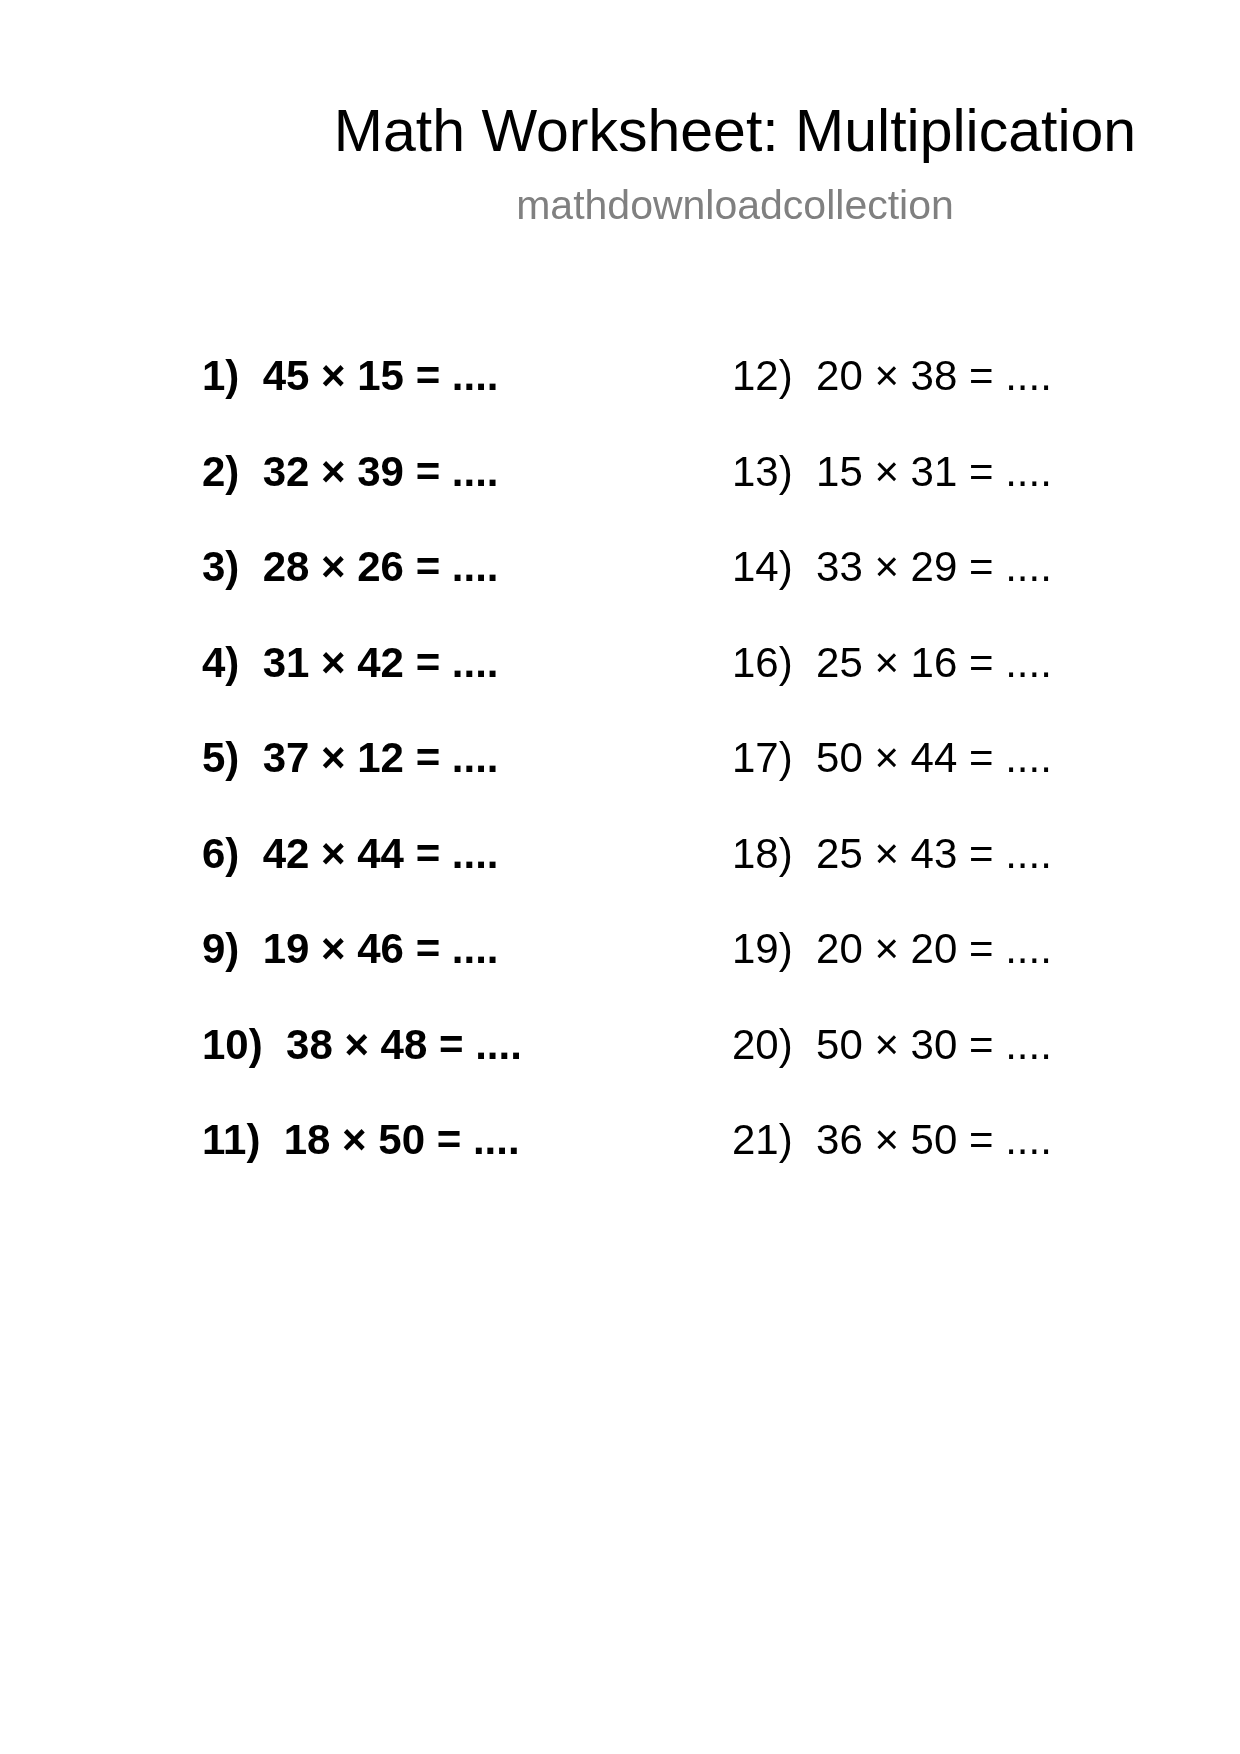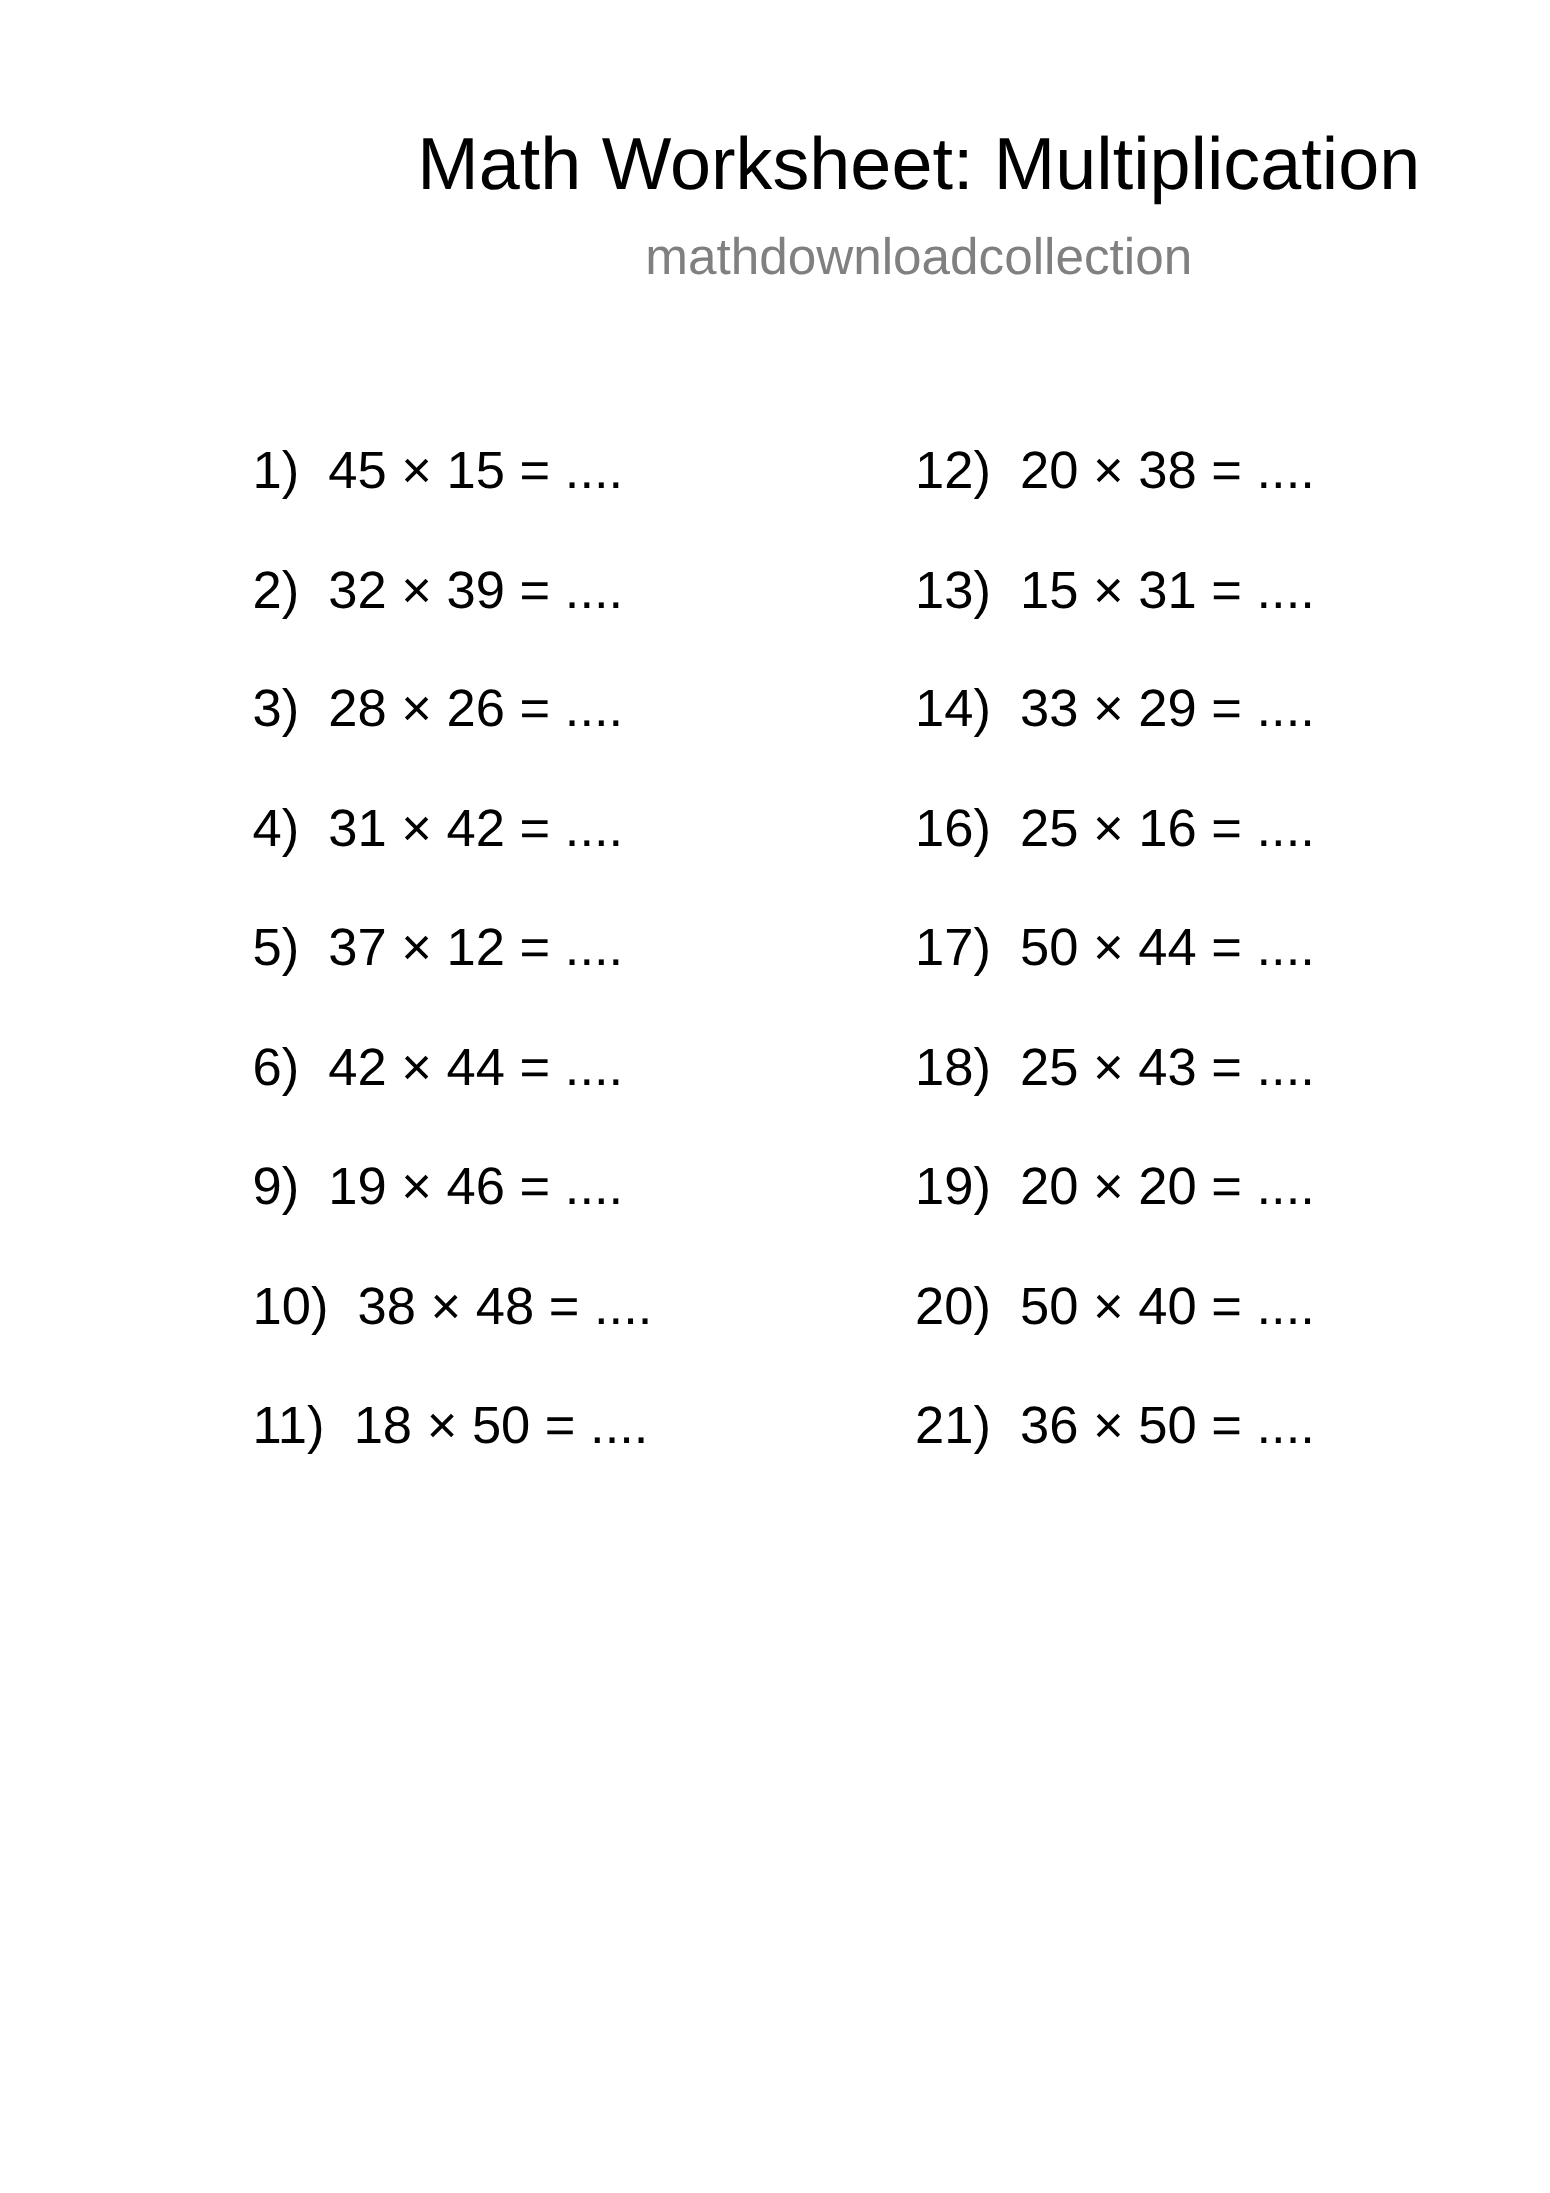--- a/index.html
+++ b/index.html
@@ -33,21 +33,21 @@
       text-align: center;
       font-size: 41px;
       line-height: 50px;
       color: #808080;
       white-space: nowrap;
     }
     .column {
       position: absolute;
       top: 348px;
     }
-    .col-left { left: 202px; }
+    .col-left { left: 202px; font-weight: bold; }
     .col-right { left: 703px; margin-left: 29px; }
     .problem {
       height: 95.5px;
       font-size: 42px;
       line-height: 56px;
       white-space: pre;
     }
   </style>
 </head>
 <body>
@@ -69,16 +69,16 @@
   </div>
 
   <div class="column col-right">
     <div class="problem">12)  20 × 38 = ....</div>
     <div class="problem">13)  15 × 31 = ....</div>
     <div class="problem">14)  33 × 29 = ....</div>
     <div class="problem">16)  25 × 16 = ....</div>
     <div class="problem">17)  50 × 44 = ....</div>
     <div class="problem">18)  25 × 43 = ....</div>
     <div class="problem">19)  20 × 20 = ....</div>
-    <div class="problem">20)  50 × 40 = ....</div>
+    <div class="problem">20)  50 × 30 = ....</div>
     <div class="problem">21)  36 × 50 = ....</div>
   </div>
 </div>
 
 </body></html>

